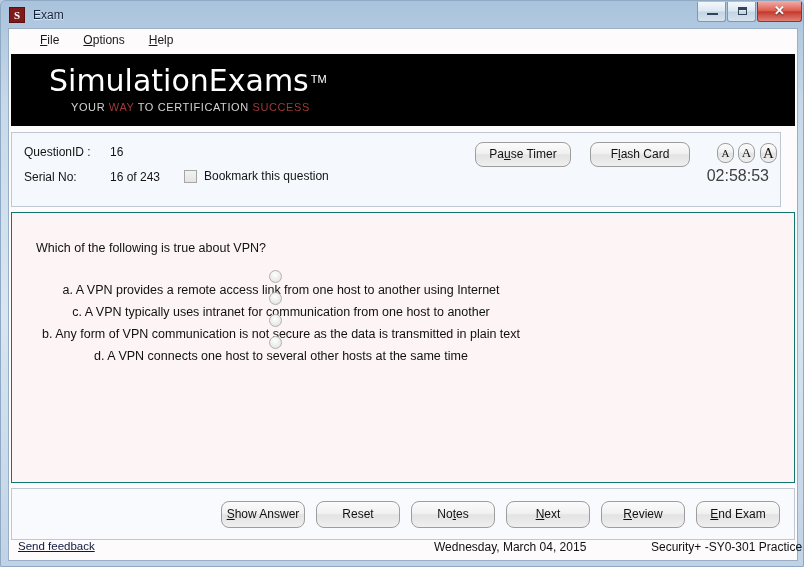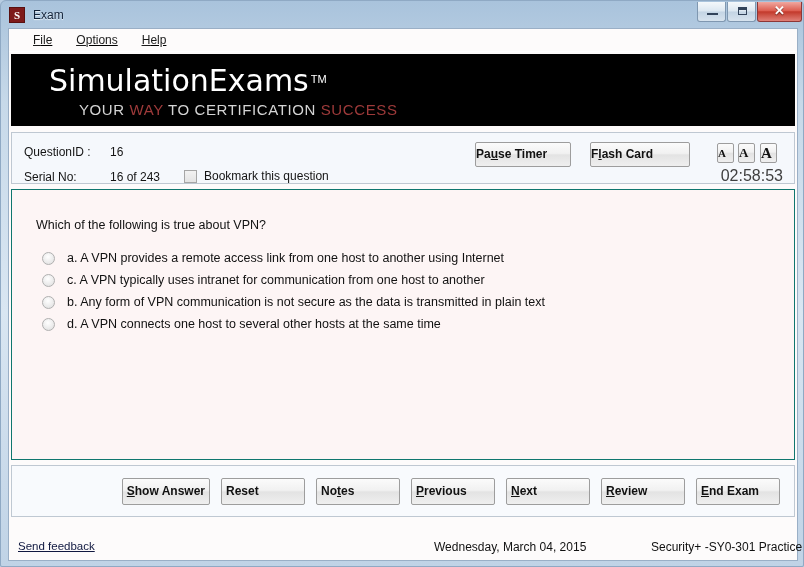--- a/index.html
+++ b/index.html
@@ -122,23 +122,22 @@
     background: #fdfbfb;
     border: 1px solid #9aafc6;
     box-sizing: border-box;
   }
 
   .menubar {
     height: 22px;
     background: #fdfbfb;
     display: flex;
     align-items: center;
-    padding-left: 12px;
+    padding-left: 19px;
     border-bottom: 1px solid #ffffff;
-    text-decoration: underline;
   }
   .menu-item {
     font-size: 12px;
     color: #1a1a1a;
     padding: 2px 12px;
     cursor: default;
   }
   .menu-item u { text-decoration: underline; }
 
   
@@ -167,34 +166,34 @@
   .logo-tm {
     position: absolute;
     right: -18px;
     top: -2px;
     font-size: 11px;
     color: #ffffff;
     font-family: "Liberation Sans", sans-serif;
   }
   .tagline {
     margin-top: 3px;
-    margin-left: 30px;
-    font-size: 15px;
+    margin-left: 22px;
+    font-size: 11px;
     letter-spacing: 0.6px;
     white-space: nowrap;
     font-family: "Liberation Sans", sans-serif;
     text-decoration: underline;
   }
   .tg-w { color: #d4d4d4; }
   .tg-r { color: #9e3a3a; }
 
   
   .info-panel {
-    margin: 6px 2px 0 2px;
-    height: 52px;
+    margin: 6px 16px 0 2px;
+    height: 75px;
     background: #f5f8fc;
     border: 1px solid #bfc8d2;
     box-sizing: border-box;
     position: relative;
   }
   .lbl {
     position: absolute;
     font-size: 12px;
     color: #141414;
     white-space: nowrap;
@@ -216,29 +215,28 @@
     border: 1px solid #a6a6a6;
     background: linear-gradient(180deg,#f2f2f2 0%, #e4e4e4 100%);
     box-sizing: border-box;
     margin-right: 7px;
   }
   .bookmark-label { font-size: 12px; color: #141414; }
 
   .btn {
     background: linear-gradient(180deg,#fbfbfb 0%, #f1f1f1 45%, #e3e3e3 52%, #efefef 100%);
     border: 1px solid #9d9d9d;
-    border-radius: 2px;
+    border-radius: 8px;
     font-family: "Liberation Sans", sans-serif;
     font-size: 12px;
     color: #111111;
     cursor: default;
     box-sizing: border-box;
-    text-align: left;
-    white-space: nowrap;
-    font-weight: bold;
+    text-align: center;
+    white-space: nowrap;
   }
   .btn u { text-decoration: underline; }
 
   .pause-btn {
     position: absolute;
     left: 463px; top: 9px;
     width: 96px; height: 25px;
     line-height: 23px;
   }
   .flash-btn {
@@ -281,20 +279,21 @@
     left: 24px; top: 28px;
     font-size: 12.5px;
     color: #111111;
   }
   .options { position: absolute; left: 30px; top: 57px; }
   .opt-row {
     display: flex;
     align-items: center;
     height: 22px;
     cursor: default;
+    flex-direction: column;
   }
   .radio {
     width: 13px; height: 13px;
     border-radius: 50%;
     border: 1px solid #b0b0b0;
     background: radial-gradient(circle at 45% 35%, #ffffff 0%, #ececec 55%, #dcdcdc 100%);
     box-sizing: border-box;
     margin-right: 12px;
     flex: 0 0 auto;
   }
@@ -433,21 +432,20 @@
             <span class="radio"></span>
             <span class="opt-label">d. A VPN connects one host to several other hosts at the same time</span>
           </div>
         </div>
       </div>
 
       <div class="btnbar">
         <div class="btn bar-btn"><span></span><u>S</u><span>how Answer</span></div>
         <div class="btn bar-btn"><span>Reset</span></div>
         <div class="btn bar-btn"><span>No</span><u>t</u><span>es</span></div>
-        <div class="btn bar-btn"><span></span><u>P</u><span>revious</span></div>
         <div class="btn bar-btn"><span></span><u>N</u><span>ext</span></div>
         <div class="btn bar-btn"><span></span><u>R</u><span>eview</span></div>
         <div class="btn bar-btn"><span></span><u>E</u><span>nd Exam</span></div>
       </div>
 
       <div class="statusbar">
         <div class="feedback-link">Send feedback</div>
         <div class="status-date">Wednesday, March 04, 2015</div>
         <div class="status-exam">Security+ -SY0-301 Practice</div>
       </div>

